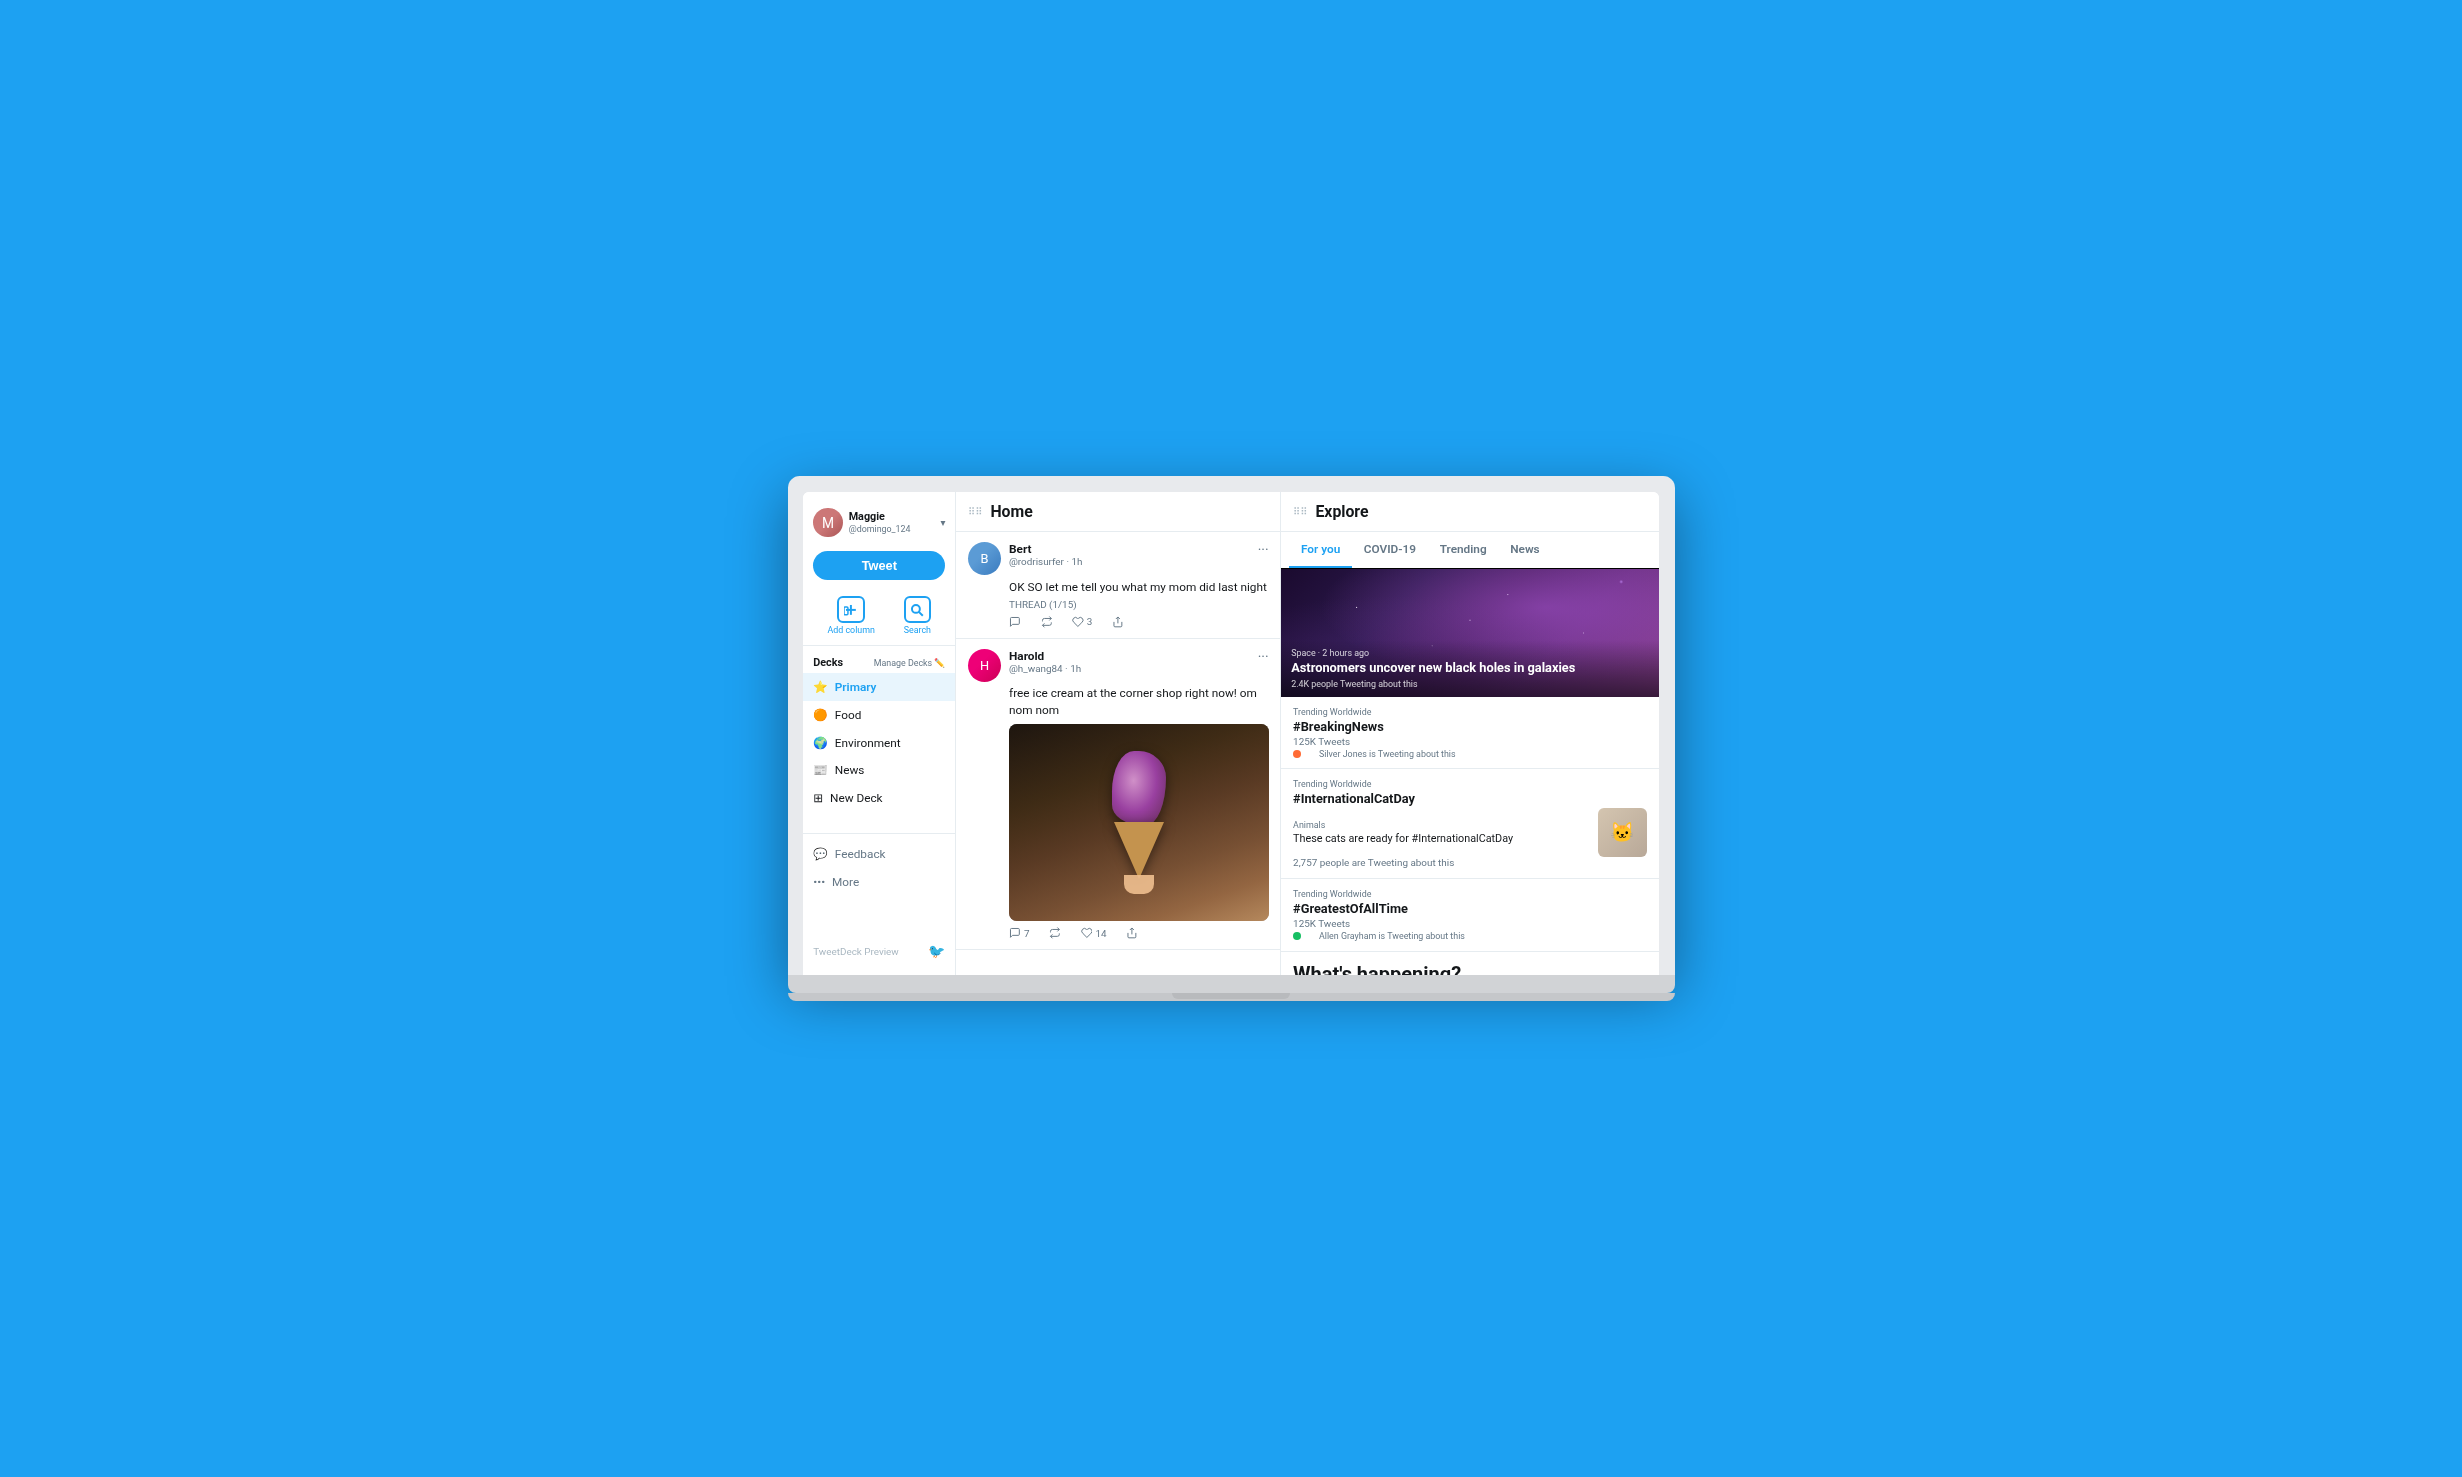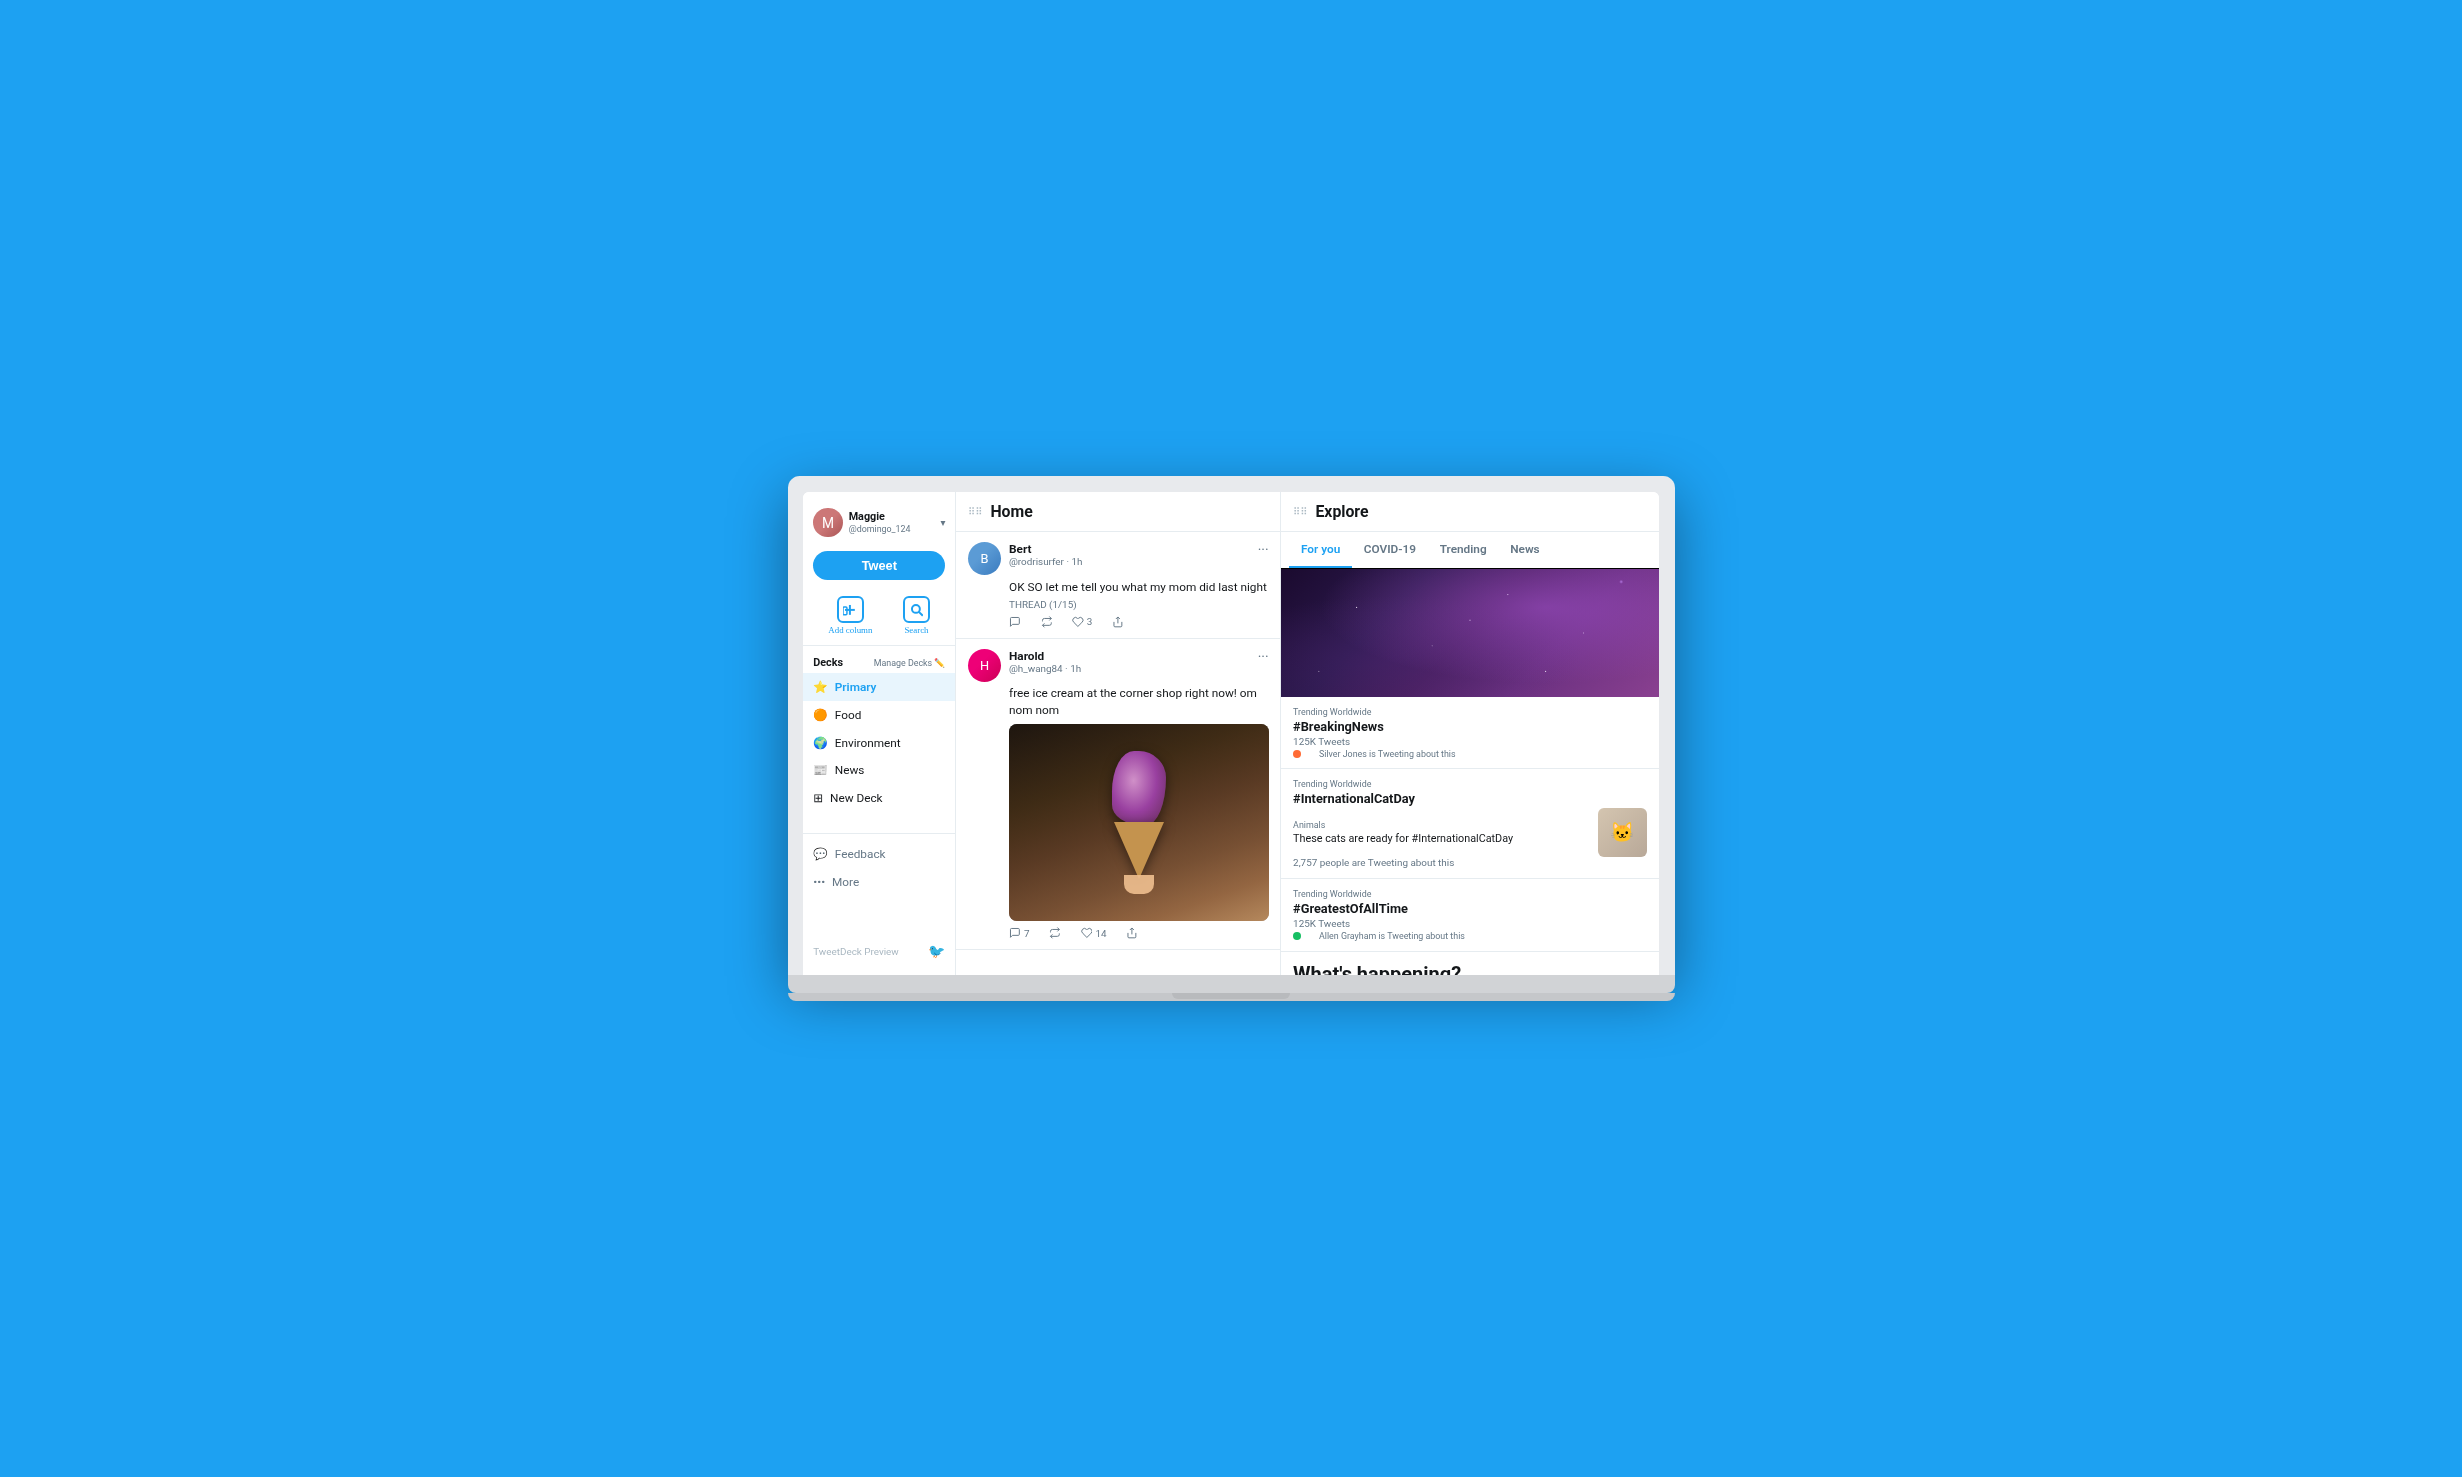--- a/index.html
+++ b/index.html
@@ -118,21 +118,20 @@
       cursor: pointer;
       text-align: center;
       width: calc(100% - 19.7px);
     }
 
     .sidebar-actions {
       display: flex;
       justify-content: space-around;
       padding: 5.9px 9.9px 9.9px 9.9px;
       border-bottom: 1px solid #e6ecf0;
-      font-family: Liberation Serif, serif;
     }
     .sidebar-action-btn {
       display: flex;
       flex-direction: column;
       align-items: center;
       gap: 2px;
       cursor: pointer;
       color: #1da1f2;
       font-size: 8.9px;
     }
@@ -730,20 +729,25 @@
           <div class="explore-tab">
             <span>News</span>
           </div>
         </div>
 
         <div class="explore-body">
 
           <div class="trending-hero">
             <div class="hero-stars"></div>
             <div style="position:absolute;top:0;left:0;right:0;bottom:0;background:radial-gradient(ellipse at 70% 30%,rgba(160,80,200,0.6),transparent 60%),radial-gradient(ellipse at 30% 70%,rgba(80,40,120,0.4),transparent 50%);"></div>
+            <div class="hero-content">
+              <div class="hero-category">Space · 2 hours ago</div>
+              <div class="hero-headline">Astronomers uncover new black holes in galaxies</div>
+              <div class="hero-count">2.4K people Tweeting about this</div>
+            </div>
           </div>
 
           <div class="trending-item">
             <div class="trending-label">Trending Worldwide</div>
             <div class="trending-hashtag">#BreakingNews</div>
             <div class="trending-count">125K Tweets</div>
             <div class="trending-follower">
               <span class="follower-dot"></span>
               <span>Silver Jones is Tweeting about this</span>
             </div>

